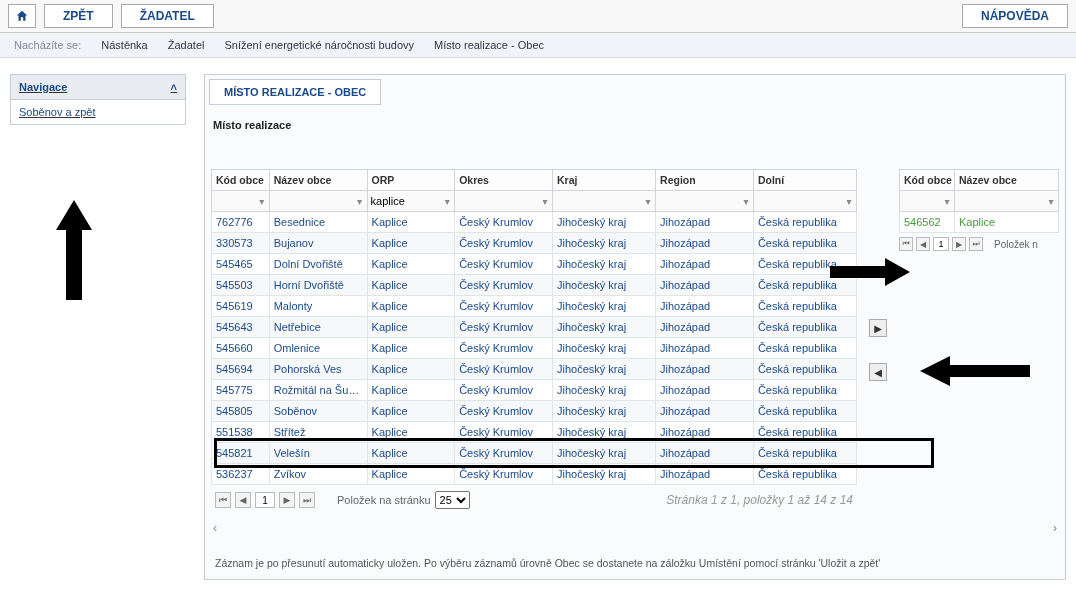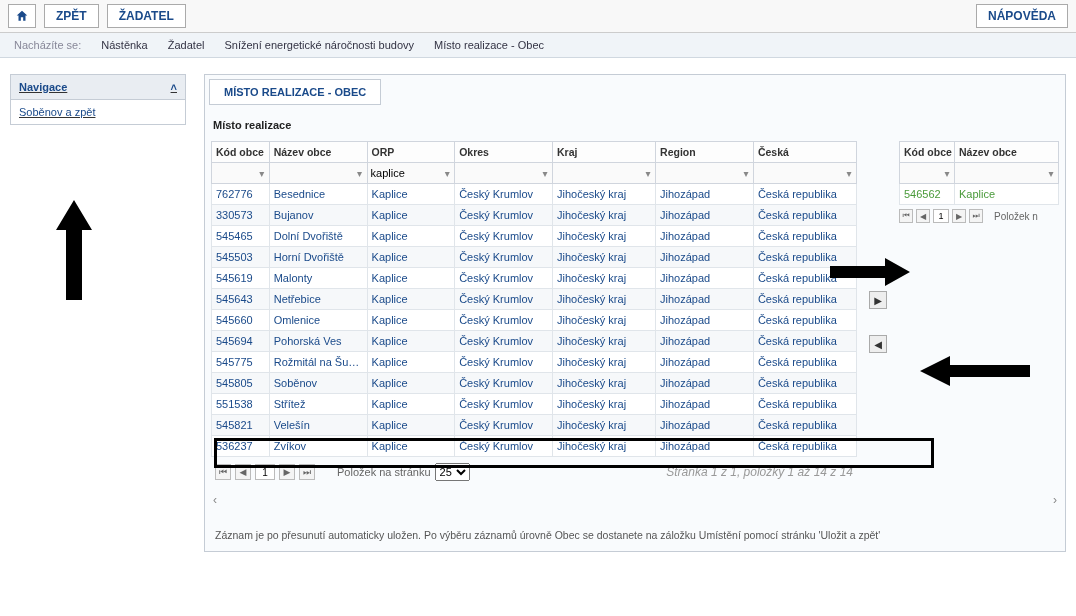--- a/index.html
+++ b/index.html
@@ -1,42 +1,42 @@
 <!DOCTYPE html>
 <html><head>
 <meta charset="utf-8">
 <style>
   * { box-sizing: border-box; }
   body { margin: 0; font-family: Arial, sans-serif; font-size: 11px; color: #333; background: #fff; width: 1076px; }
   
   
   .top-bar { display: flex; align-items: center; gap: 8px; padding: 4px 8px; border-bottom: 1px solid #ccc; background: #f8f8f8; }
   .home-btn { width: 28px; height: 24px; border: 1px solid #aaa; background: #fff; display: flex; align-items: center; justify-content: center; cursor: pointer; }
-  .tb-btn { height: 24px; padding: 0 11px; border: 1px solid #aaa; background: #fff; font-weight: bold; color: #1a4a8a; font-size: 12px; cursor: pointer; display: flex; align-items: center; }
+  .tb-btn { height: 24px; padding: 0 18px; border: 1px solid #aaa; background: #fff; font-weight: bold; color: #1a4a8a; font-size: 12px; cursor: pointer; display: flex; align-items: center; }
   .spacer { flex: 1; }
   
   
   .breadcrumb { display: flex; align-items: flex-end; gap: 20px; padding: 6px 14px; background: #f0f4f8; border-bottom: 1px solid #d0d8e0; color: #556; }
   .breadcrumb .label { color: #889; }
   .breadcrumb .crumb { color: #334; cursor: pointer; }
   
   
   .layout { display: flex; align-items: flex-start; padding: 16px 10px; gap: 18px; position: relative; }
   
   
   .sidebar { width: 176px; text-decoration: underline; }
   .nav-head { background: #e9edf2; border: 1px solid #c5ccd5; padding: 6px 8px; font-weight: bold; color: #1a4a8a; display: flex; justify-content: space-between; align-items: center; }
   .nav-item { border: 1px solid #c5ccd5; border-top: none; padding: 6px 8px; color: #1a4a8a; cursor: pointer; background: #fff; }
   
   
   .content { flex: 1; border: 1px solid #c5ccd5; background: #f9fbfd; padding: 0; position: relative; }
   .tab { display: inline-block; margin: 4px 0 0 4px; padding: 6px 14px; border: 1px solid #c5ccd5; background: #fff; color: #1a4a8a; font-weight: bold; font-size: 11px; }
   .section-title { padding: 14px 8px 6px 8px; font-weight: bold; color: #222; }
   
-  .tables-row { display: flex; gap: 10px; padding: 4px 6px; }
+  .tables-row { display: flex; gap: 10px; padding: 4px 6px; margin-top: 28px; }
   .left-tbl { flex: 1; }
   .right-tbl { width: 160px; }
   
   table { border-collapse: collapse; table-layout: fixed; width: 100%; background: #fff; }
   th { text-align: left; font-weight: bold; color: #333; border: 1px solid #d0d5dd; padding: 4px 4px; background: #fdfdfd; font-size: 10.5px; white-space: nowrap; overflow: hidden; }
   .filter-row td { border: 1px solid #d0d5dd; padding: 1px; background: #fafafa; }
   .filter-cell { display: flex; align-items: center; }
   .filter-cell input { flex: 1; min-width: 0; border: none; padding: 3px 2px; font-size: 11px; background: transparent; }
   .filter-cell .funnel { width: 12px; color: #888; font-size: 10px; text-align: center; cursor: pointer; }
   tbody.data td { border: 1px solid #e0e5ea; padding: 4px 4px; color: #1a4a8a; white-space: nowrap; overflow: hidden; text-overflow: ellipsis; }
@@ -122,21 +122,21 @@
               <col style="width:100px">
             </colgroup>
           <thead>
             <tr>
               <th>Kód obce</th>
               <th>Název obce</th>
               <th>ORP</th>
               <th>Okres</th>
               <th>Kraj</th>
               <th>Region</th>
-              <th>Česká</th>
+              <th>Dolní</th>
             </tr>
             <tr class="filter-row">
               <td>
                   <div class="filter-cell">
                     <input style="">
                     <span class="funnel">▾</span>
                   </div>
                 </td>
               <td>
                   <div class="filter-cell">

